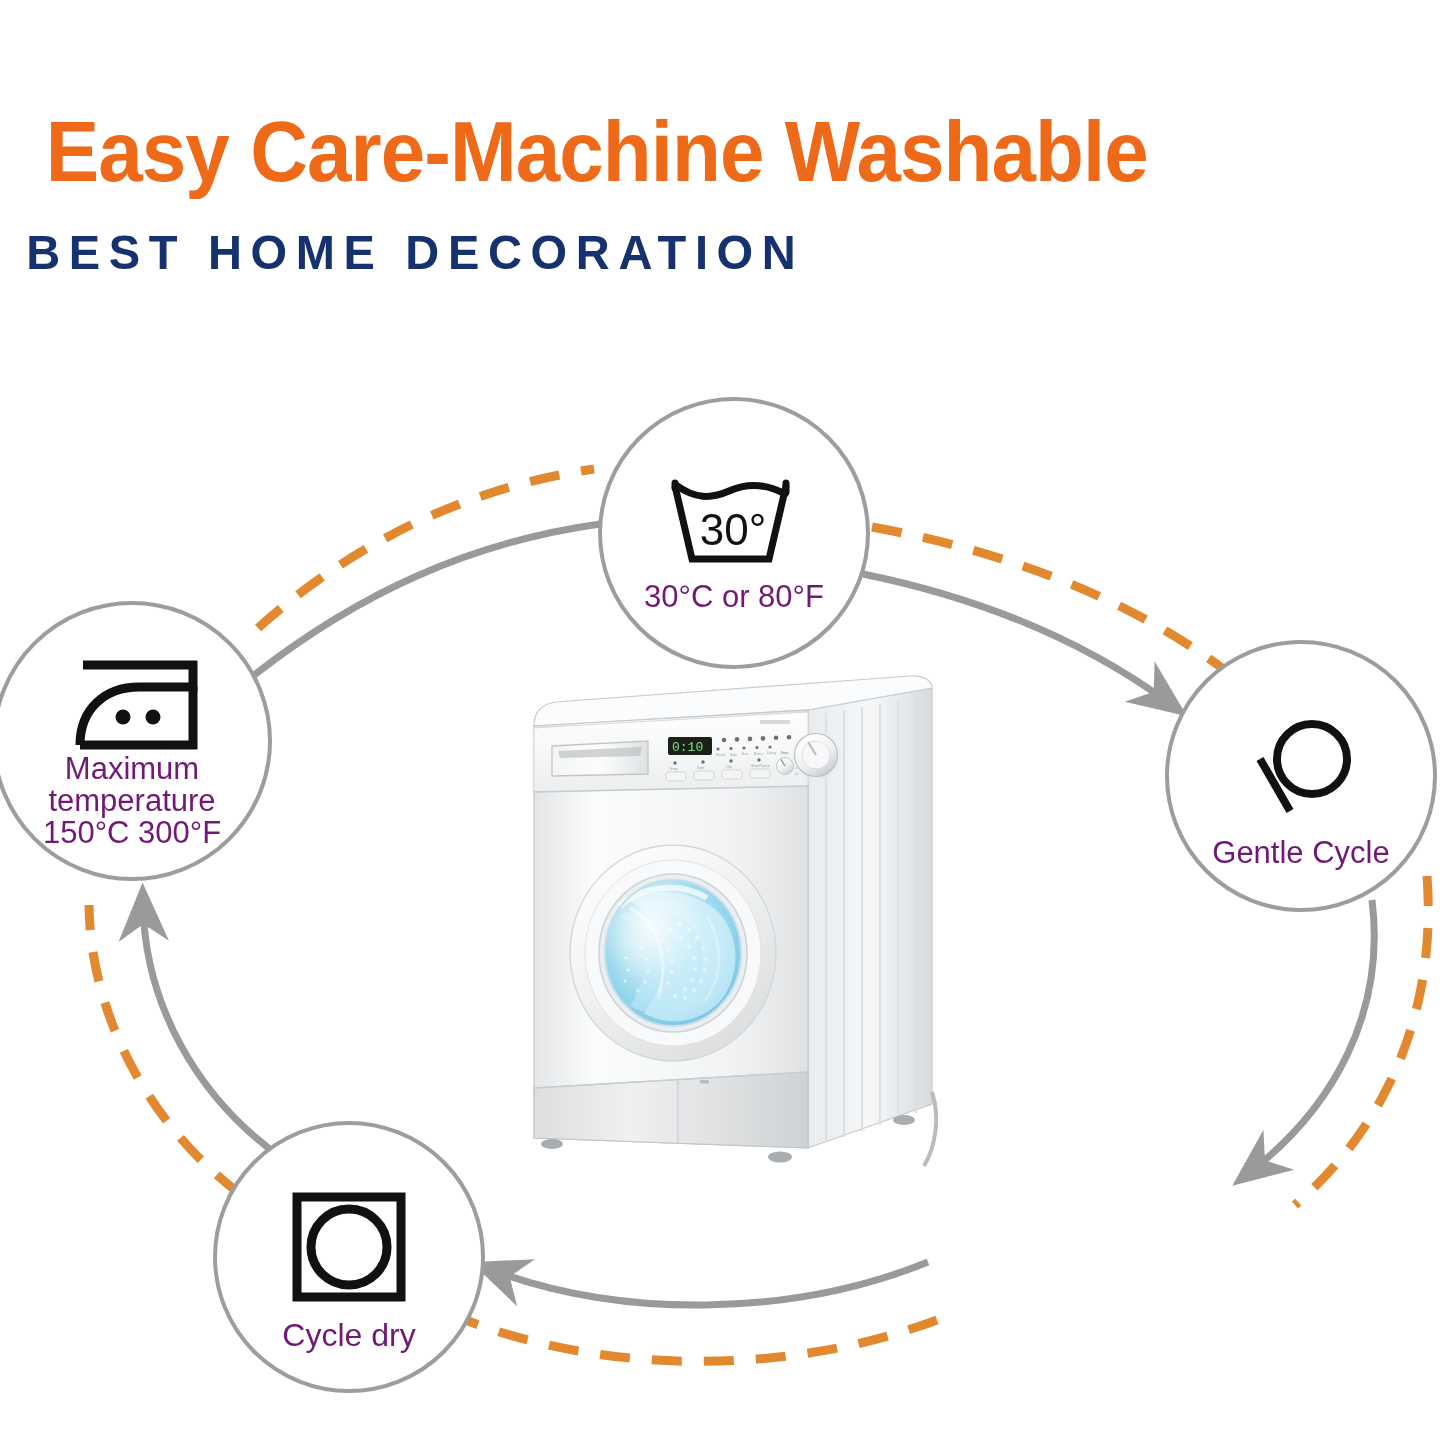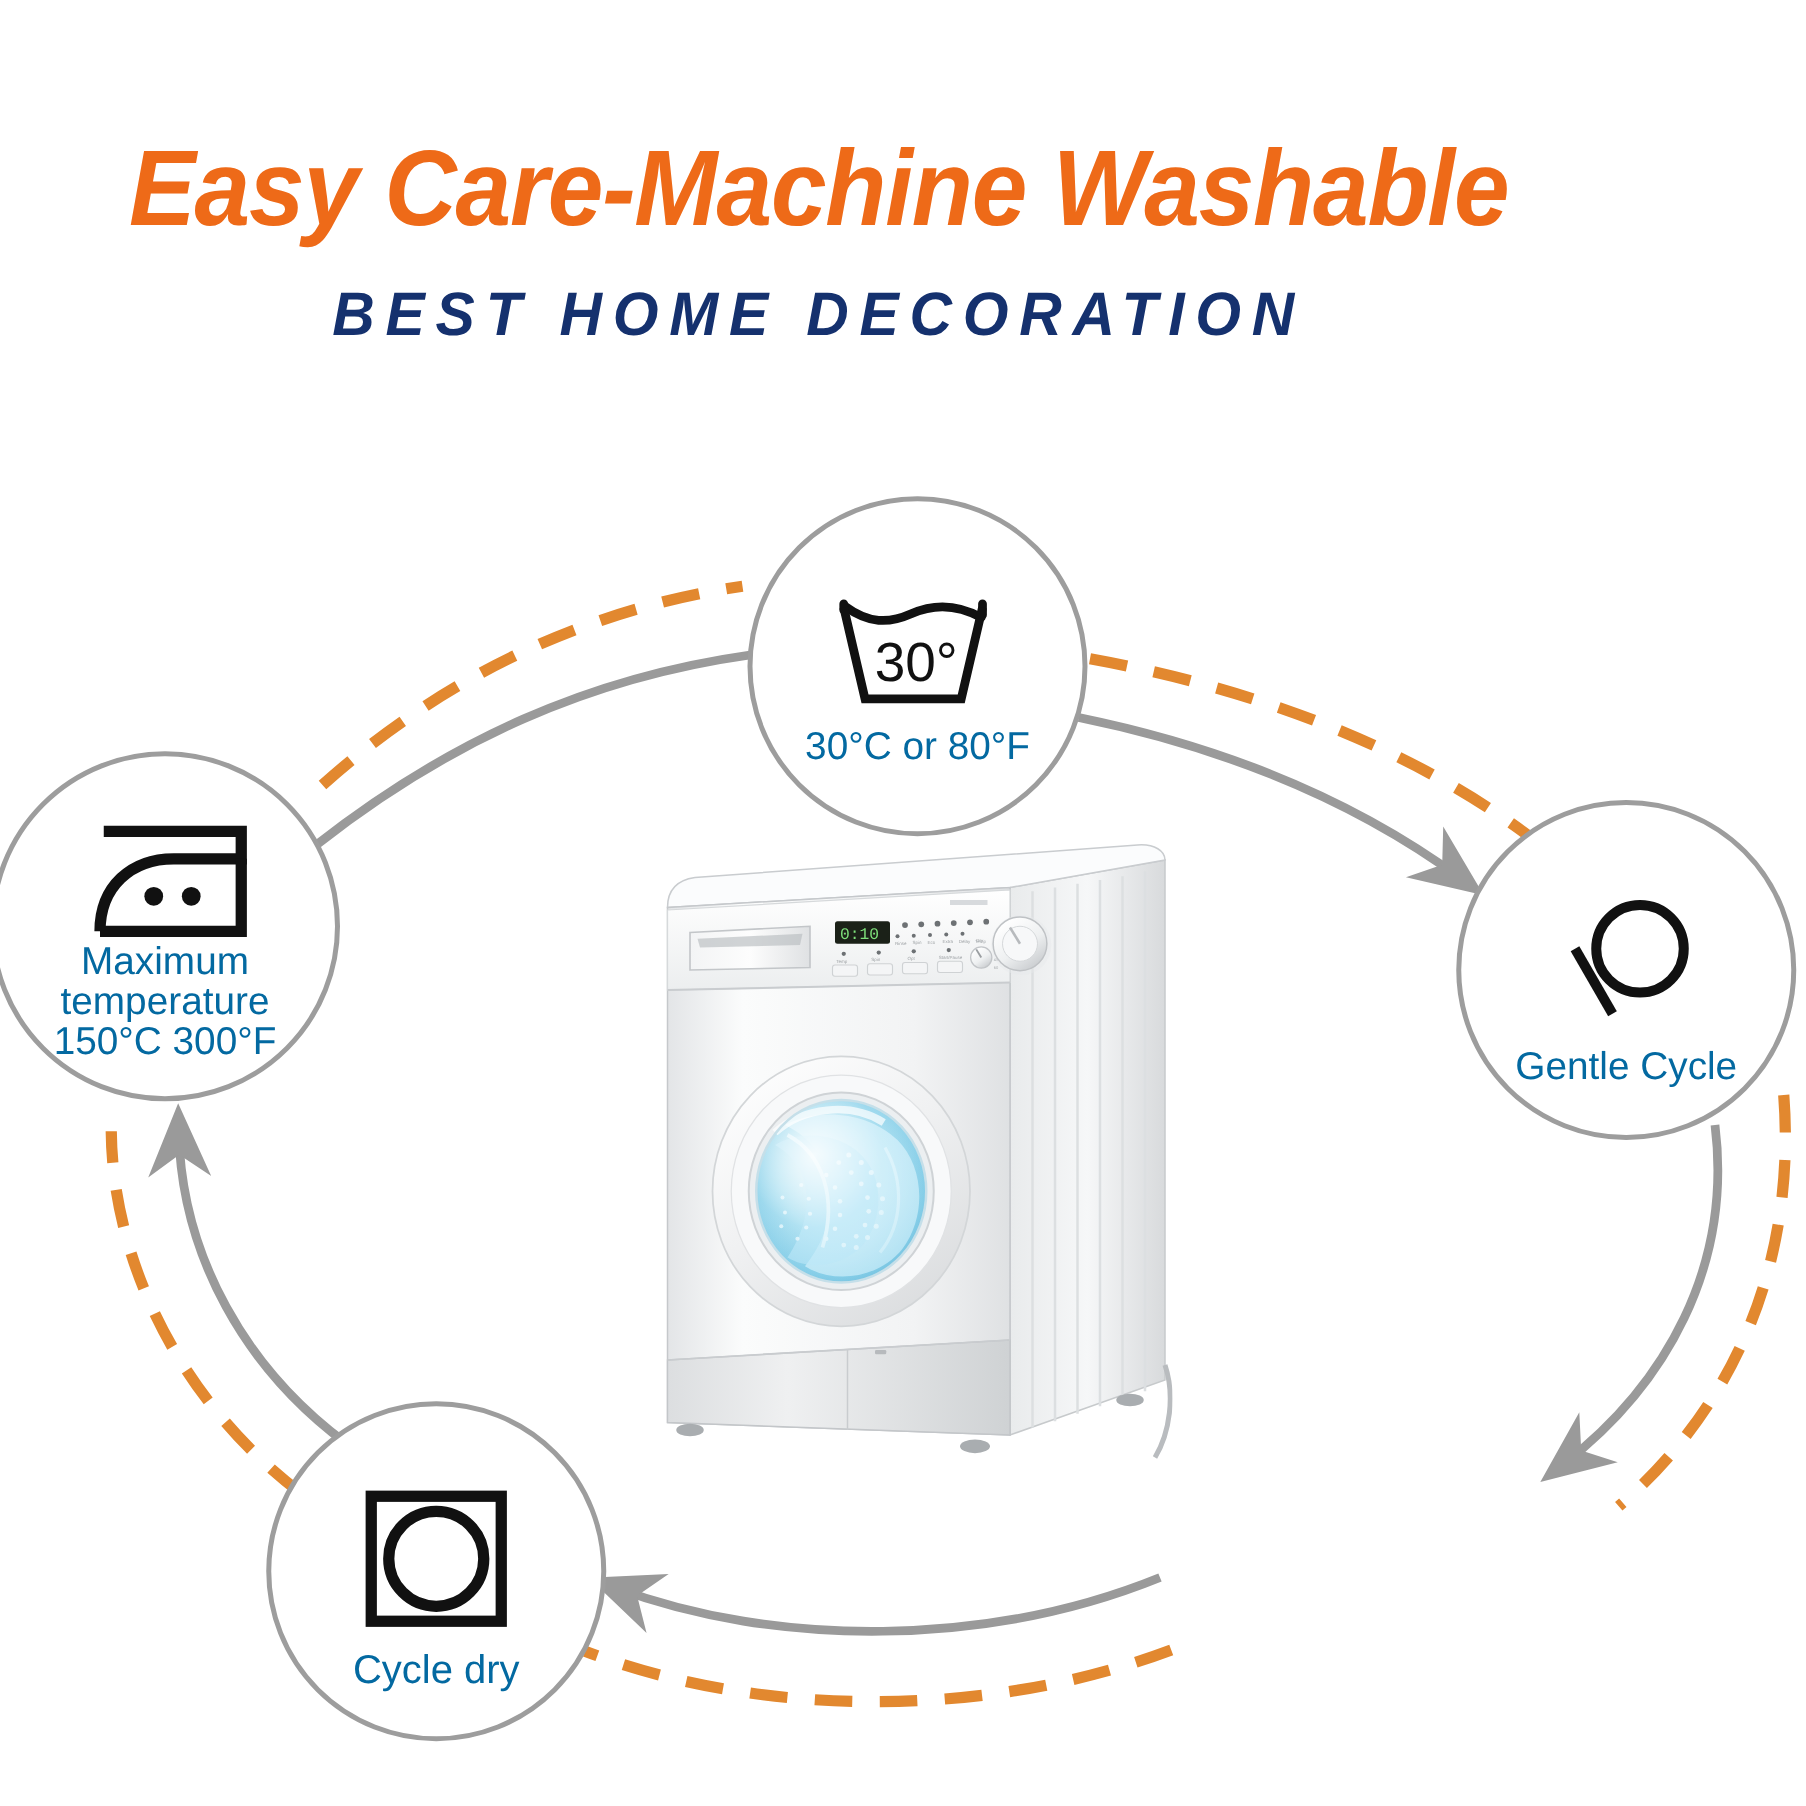--- a/index.html
+++ b/index.html
@@ -15,22 +15,20 @@
     overflow: hidden;
     font-family: "Liberation Sans", sans-serif;
   }
 
   
   #header {
     position: absolute;
     left: 0;
     top: 0;
     width: 1310px;
-    text-align: center;
-    font-style: italic;
   }
   #title {
     margin: 0;
     padding-top: 108px;
     font-family: "Liberation Sans Narrow", "Liberation Sans", sans-serif;
     font-size: 86px;
     font-weight: bold;
     color: #ee6a18;
     letter-spacing: -1px;
     line-height: 1.0;
@@ -68,21 +66,21 @@
     flex-direction: column;
     align-items: center;
     justify-content: center;
     z-index: 5;
   }
   .node-icon {
     display: block;
   }
   .node-label {
     text-align: center;
-    color: #0369a1;
+    color: #701a75;
     font-family: "Liberation Sans", sans-serif;
     line-height: 1.04;
     white-space: pre-line;
   }
 
   #node-wash {
     left: 598px; top: 397px; width: 272px; height: 272px;
   }
   #node-wash .node-icon { margin-top: 22px; }
   #node-wash .node-label { margin-top: 10px; font-size: 31px; }

